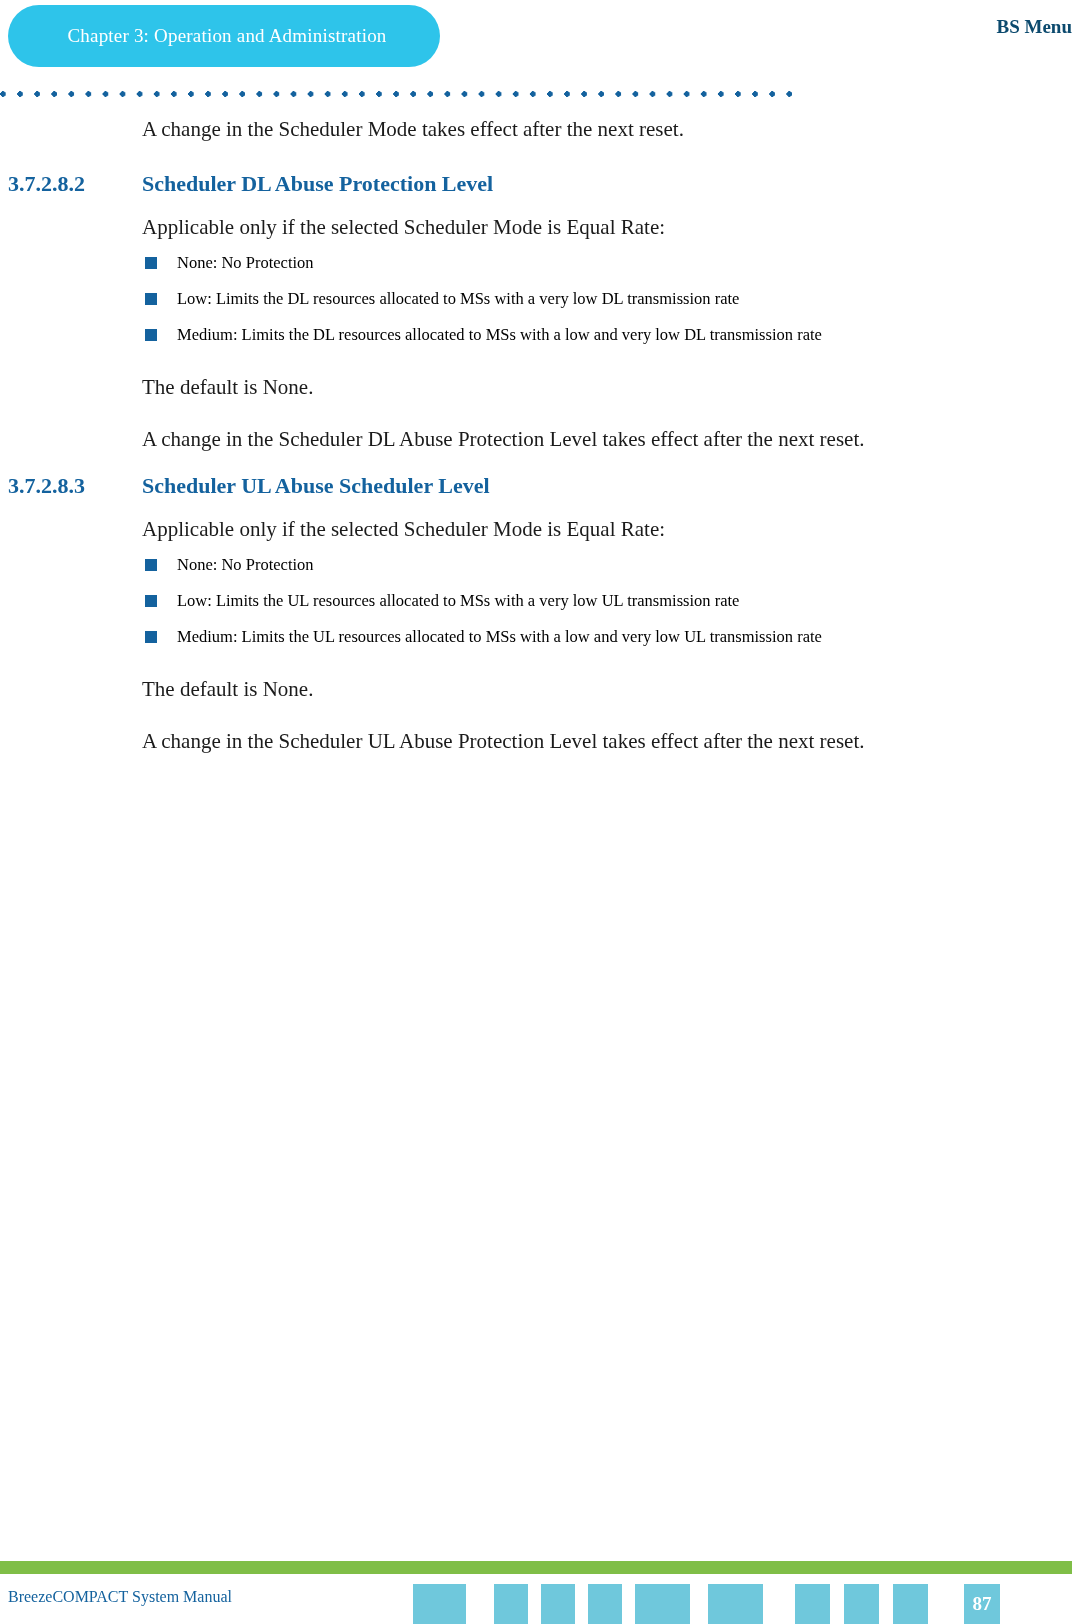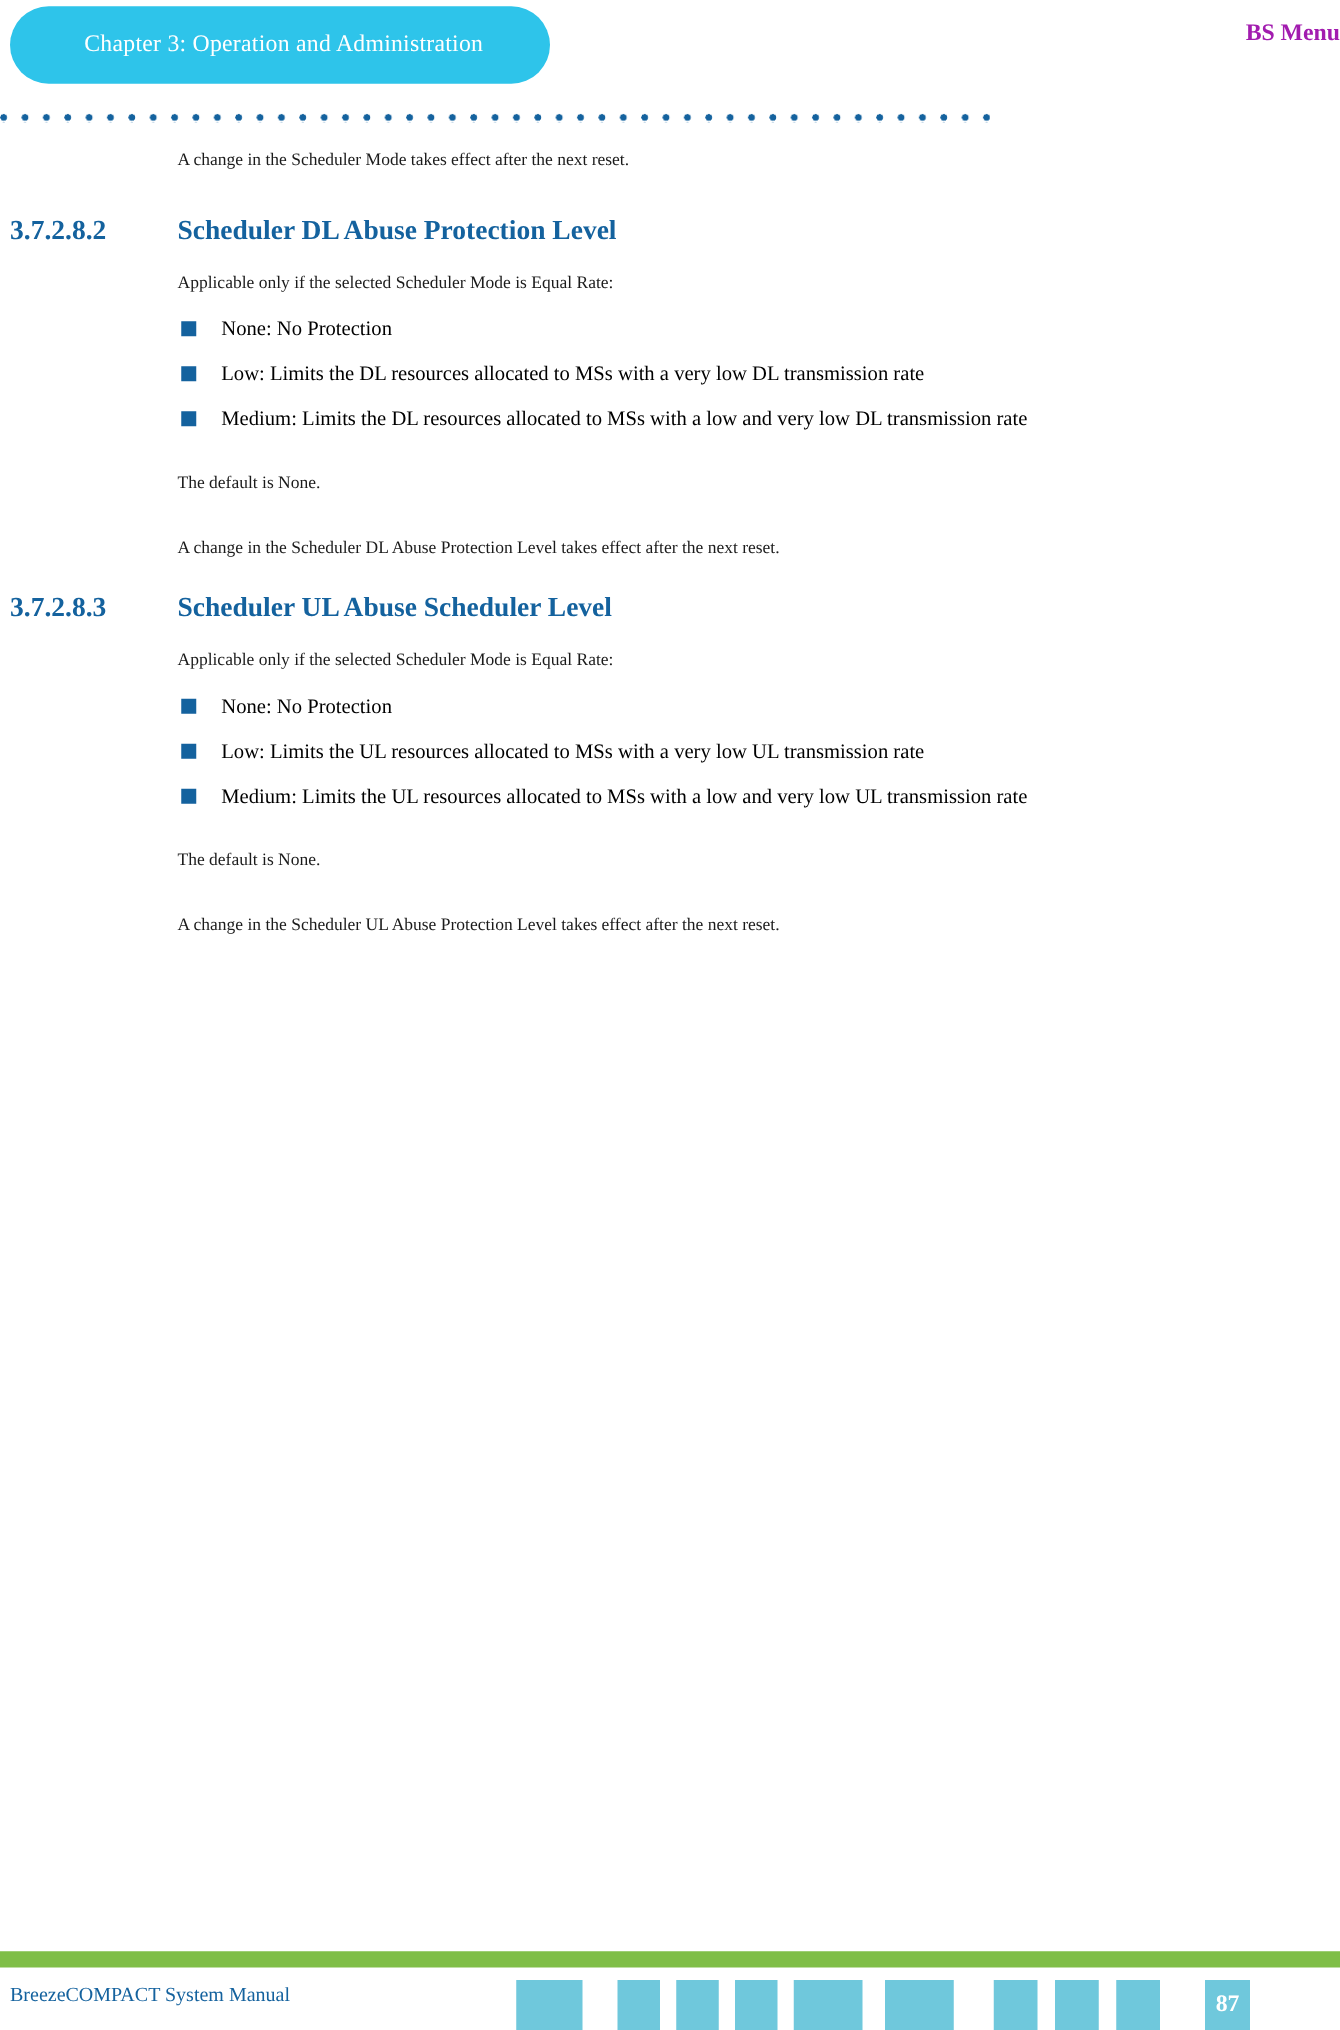--- a/index.html
+++ b/index.html
@@ -37,21 +37,21 @@
     font-family: "Liberation Serif", "DejaVu Serif", serif;
     letter-spacing: 0.2px;
     white-space: nowrap;
   }
   .header-right {
     position: absolute;
     right: 0px;
     top: 16px;
     font-size: 19px;
     font-weight: bold;
-    color: #a21caf;
+    color: #0c4a6e;
     font-family: "Liberation Serif", "DejaVu Serif", serif;
     white-space: nowrap;
   }
 
   
   .dot-rule {
     position: absolute;
     left: 0px;
     top: 91px;
     width: 792px;
@@ -66,21 +66,21 @@
     position: absolute;
     left: 0;
     top: 118px;
     width: 1072px;
   }
 
   .body-text {
     position: relative;
     margin-left: 142px;
     margin-right: 20px;
-    font-size: 14px;
+    font-size: 21px;
     line-height: 22px;
     color: #1b1b1b;
     font-family: "Liberation Serif", "DejaVu Serif", serif;
   }
 
   .section-head {
     position: relative;
     display: block;
     color: #14629e;
     font-weight: bold;

